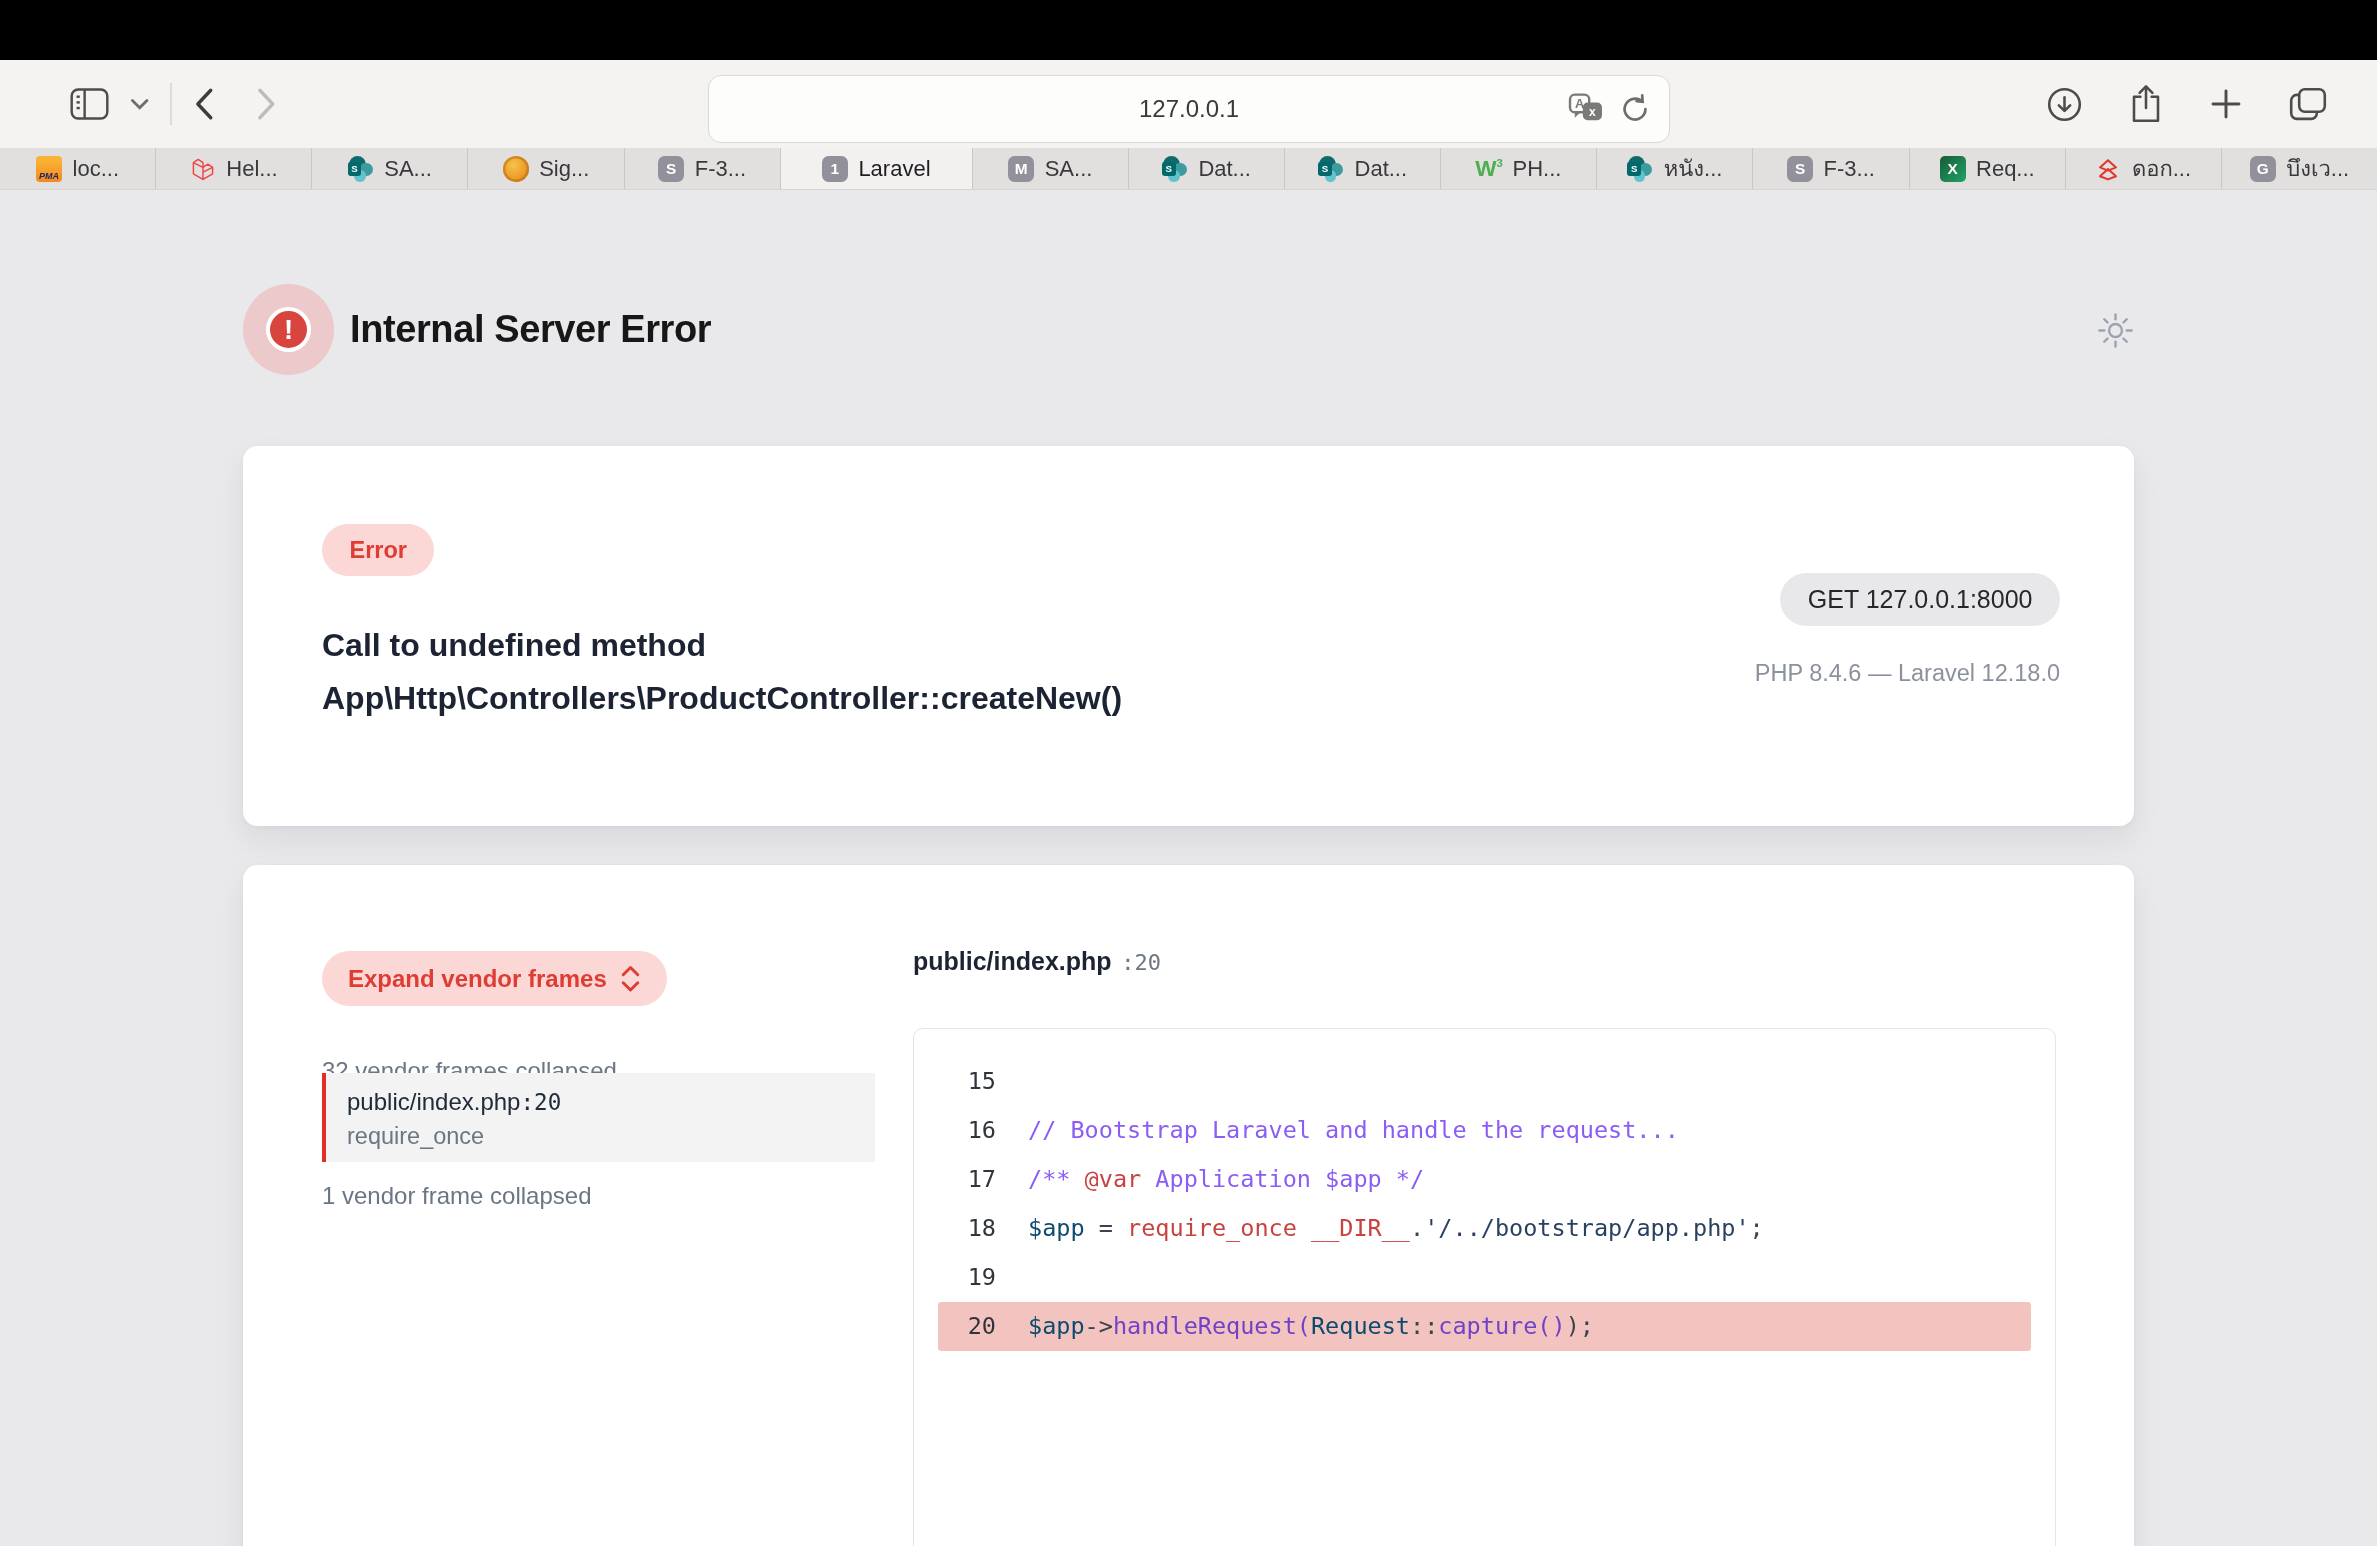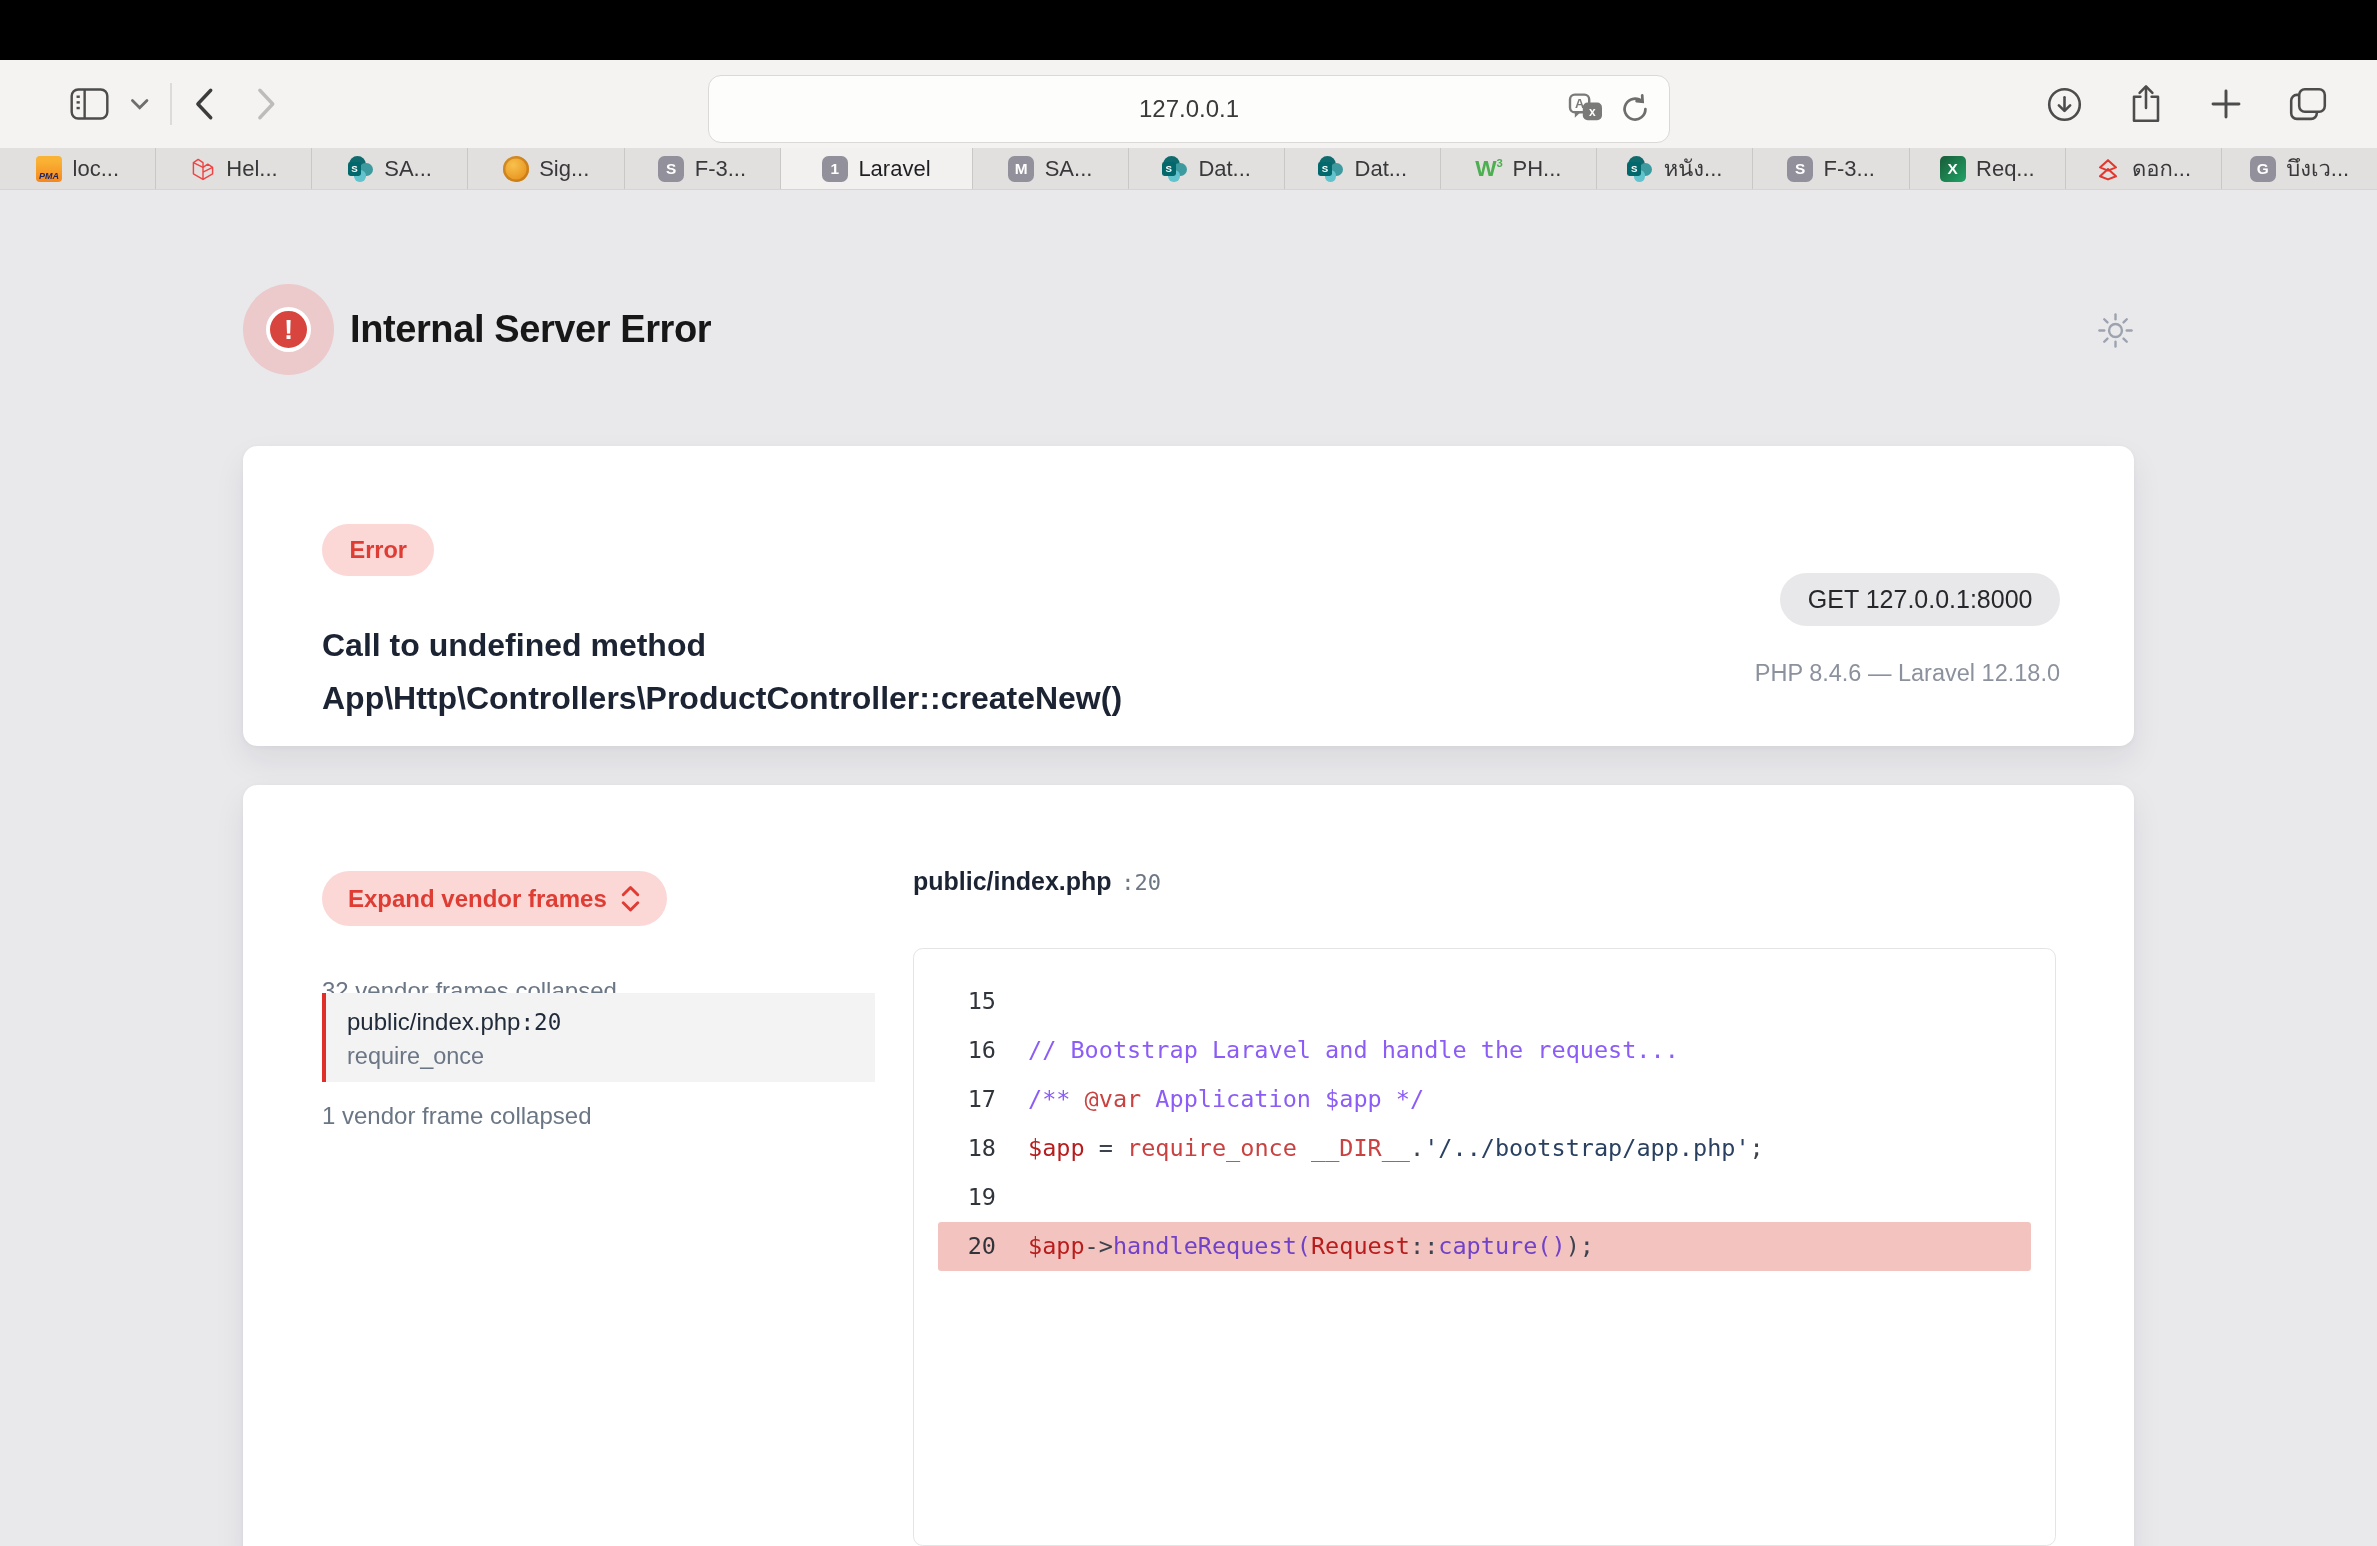--- a/index.html
+++ b/index.html
@@ -41,21 +41,21 @@
 
   
   .content { padding:0 243px; }
   .page-header { display:flex; align-items:center; margin-top:94px; position:relative; }
   .err-circle { width:91px; height:91px; border-radius:50%; background:#ecc9ca; display:flex; align-items:center; justify-content:center; }
   .err-inner { width:45px; height:45px; border-radius:50%; background:#d8453e; border:4px solid #fff; color:#fff; font-weight:bold; font-size:27.5px; display:flex; align-items:center; justify-content:center; }
   h1.page-title { font-size:38px; font-weight:700; color:#171717; margin-left:16px; letter-spacing:-0.4px; }
   .theme-toggle { position:absolute; right:0; top:27.5px; }
 
   .card { background:#fff; border-radius:14.6px; box-shadow:0 14.6px 32px rgba(30,30,40,.07), 0 1.6px 4.9px rgba(30,30,40,.04); position:relative; }
-  .card1 { margin-top:71px; height:300px;padding-left:8px; }
+  .card1 { margin-top:71px; height:380px;padding-left:8px; }
   .card2 { margin-top:39px; height:776px; }
 
   .pill { display:inline-flex; align-items:center; border-radius:32px; }
   .error-badge { position:absolute; left:79px; top:78px; height:52px; padding:0 27.5px; background:#fbd7d6; color:#df3c33; font-size:23.5px; font-weight:600; }
   .error-message { position:absolute; left:79px; top:173px; max-width:1011px; font-size:32px; line-height:53px; font-weight:600; color:#1c2434; }
   .request-badge { position:absolute; right:74px; top:127px; height:53px; padding:0 27.5px; background:#e8e8ea; color:#26272b; font-size:25px; }
   .versions { position:absolute; right:74px; top:214px; font-size:23.5px; color:#8b919d; }
 
   .expand-btn { position:absolute; left:79px; top:86px; height:55px; padding:0 26px; gap:13px; background:#fbd7d6; color:#df3c33; font-size:24px; font-weight:600; border:none; cursor:default; }
   .collapsed-note { position:absolute; left:79px; font-size:24px; color:#6b7685; }
@@ -70,21 +70,21 @@
   .code-header { position:absolute; left:670px; top:82px; display:flex; align-items:baseline; gap:9.7px; }
   .code-header .file { font-size:25px; font-weight:600; color:#1c2434; }
   .code-header .line { font-family:"DejaVu Sans Mono", monospace; font-size:22px; color:#6d7683; }
   .code-card { position:absolute; left:670px; top:163px; width:1143px; height:598px; background:#fff; border:1.6px solid #e4e4e6; border-radius:9.7px; padding:27.5px 24px; }
   .code-row { display:flex; align-items:center; height:49px; border-radius:3.2px; font-family:"DejaVu Sans Mono", monospace; font-size:23.5px; }
   .code-row.hl { background:#f3c4bf; }
   .line-no { flex:0 0 58px; text-align:right; color:#30343b; }
   .line-code { margin-left:32px; white-space:pre; }
   .tok-comment { color:#8b5cf6; }
   .tok-keyword { color:#c94140; }
-  .tok-var { color:#b91c1c; }
+  .tok-var { color:#0c4a6e; }
   .tok-fn { color:#7142c8; }
   .tok-string { color:#2a4061; }
   .tok-plain { color:#3d434e; }
 </style>
 </head>
 <body>
 
 <div class="menubar"></div>
 
 <div class="toolbar">

